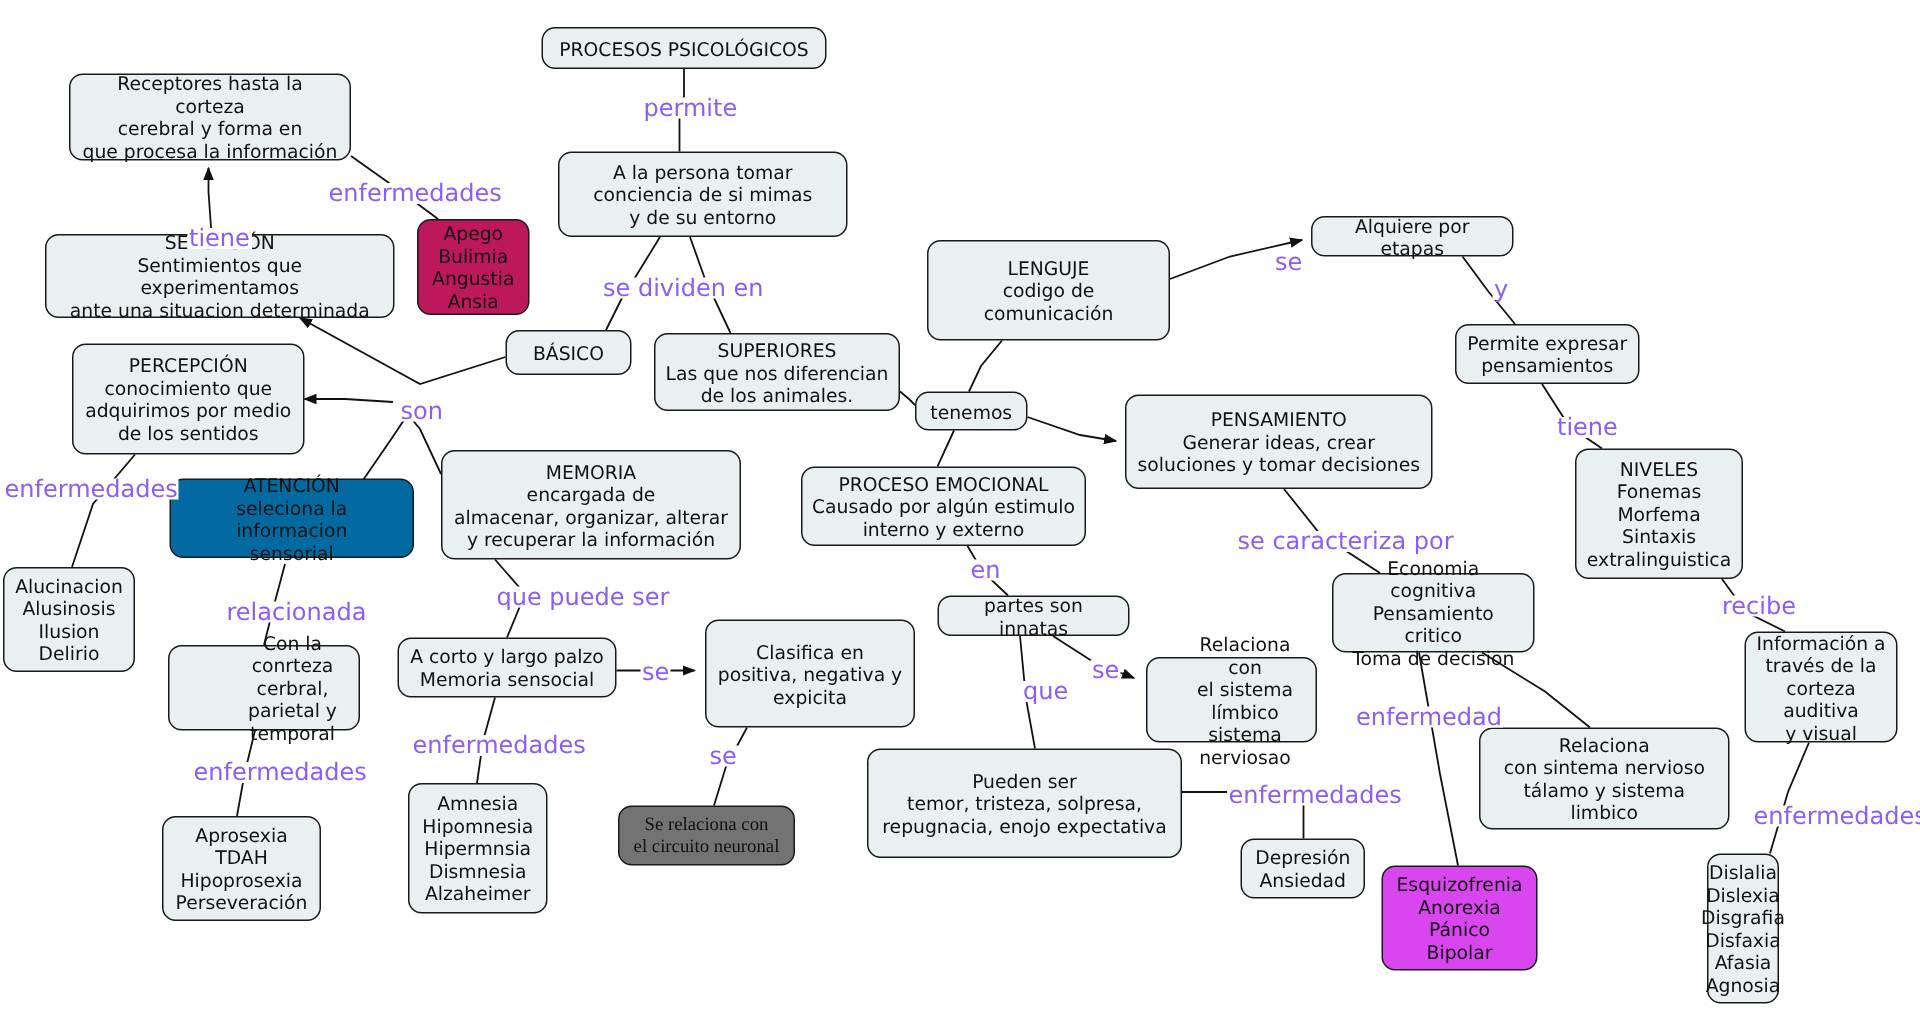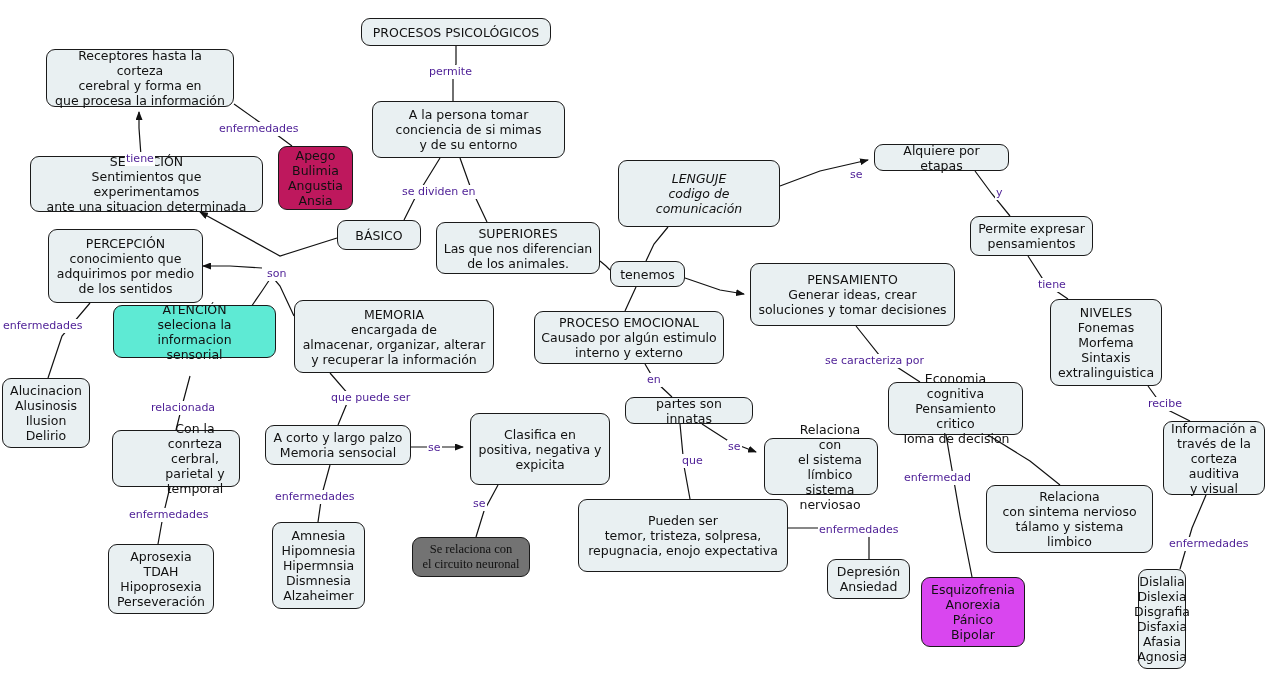--- a/index.html
+++ b/index.html
@@ -36,22 +36,22 @@
     font-size: 12.5px;
     display: flex;
     align-items: center;
     justify-content: center;
     padding: 2px 6px;
     white-space: pre-line;
     z-index: 2;
   }
   .linklabel {
     position: absolute;
-    font-size: 11px;
-    color: #4c1d95;
+    font-size: 16px;
+    color: #8b5cf6;
     background: #ffffff;
     line-height: 14px;
     white-space: nowrap;
     z-index: 3;
     padding: 0 1px;
   }
 </style>
 </head>
 <body>
 
@@ -113,21 +113,21 @@
 Angustia
 Ansia</div>
       <div class="node" style="left: 48px; top: 213px; width: 155px; height: 74px; background: rgb(233, 240, 242); border-color: rgb(26, 26, 26);">PERCEPCIÓN
 conocimiento que
 adquirimos por medio
 de los sentidos</div>
       <div class="node" style="left: 2px; top: 362px; width: 88px; height: 70px; background: rgb(233, 240, 242); border-color: rgb(26, 26, 26);">Alucinacion
 Alusinosis
 Ilusion
 Delirio</div>
-      <div class="node" style="left: 113px; top: 289px; width: 163px; height: 53px; background: #5eead4; border-color: rgb(26, 26, 26);">ATENCIÓN
+      <div class="node" style="left: 113px; top: 303px; width: 163px; height: 53px; background: #0369a1; border-color: rgb(26, 26, 26);">ATENCIÓN
 seleciona la informacion
 sensorial</div>
       <div class="node" style="left: 112px; top: 414px; width: 128px; height: 57px; background: rgb(233, 240, 242); border-color: rgb(26, 26, 26); padding-left: 44px;">Con la conrteza
 cerbral, parietal y
 temporal</div>
       <div class="node" style="left: 108px; top: 528px; width: 106px; height: 70px; background: rgb(233, 240, 242); border-color: rgb(26, 26, 26);">Aprosexia
 TDAH
 Hipoprosexia
 Perseveración</div>
       <div class="node" style="left: 337px; top: 204px; width: 84px; height: 30px; background: rgb(233, 240, 242); border-color: rgb(26, 26, 26);">BÁSICO</div>
@@ -143,21 +143,21 @@
       <div class="node" style="left: 272px; top: 506px; width: 93px; height: 87px; background: rgb(233, 240, 242); border-color: rgb(26, 26, 26);">Amnesia
 Hipomnesia
 Hipermnsia
 Dismnesia
 Alzaheimer</div>
       <div class="node" style="left: 470px; top: 397px; width: 140px; height: 72px; background: rgb(233, 240, 242); border-color: rgb(26, 26, 26);">Clasifica en
 positiva, negativa y
 expicita</div>
       <div class="node" style="left: 412px; top: 521px; width: 118px; height: 40px; background: #737373; border-color: rgb(26, 26, 26); font-family: Liberation Serif, serif;">Se relaciona con
 el circuito neuronal</div>
-      <div class="node" style="left: 618px; top: 144px; width: 162px; height: 67px; background: rgb(233, 240, 242); border-color: rgb(26, 26, 26); font-style: italic;">LENGUJE
+      <div class="node" style="left: 618px; top: 144px; width: 162px; height: 67px; background: rgb(233, 240, 242); border-color: rgb(26, 26, 26);">LENGUJE
 codigo de comunicación</div>
       <div class="node" style="left: 534px; top: 295px; width: 190px; height: 53px; background: rgb(233, 240, 242); border-color: rgb(26, 26, 26);">PROCESO EMOCIONAL
 Causado  por algún estimulo
 interno y externo</div>
       <div class="node" style="left: 610px; top: 245px; width: 75px; height: 26px; background: rgb(233, 240, 242); border-color: rgb(26, 26, 26);">tenemos</div>
       <div class="node" style="left: 625px; top: 381px; width: 128px; height: 27px; background: rgb(233, 240, 242); border-color: rgb(26, 26, 26);">partes son innatas</div>
       <div class="node" style="left: 578px; top: 483px; width: 210px; height: 73px; background: rgb(233, 240, 242); border-color: rgb(26, 26, 26);">Pueden ser
 temor, tristeza, solpresa,
 repugnacia, enojo expectativa</div>
       <div class="node" style="left: 764px; top: 422px; width: 114px; height: 57px; background: rgb(233, 240, 242); border-color: rgb(26, 26, 26); padding-left: 24px;">Relaciona con

